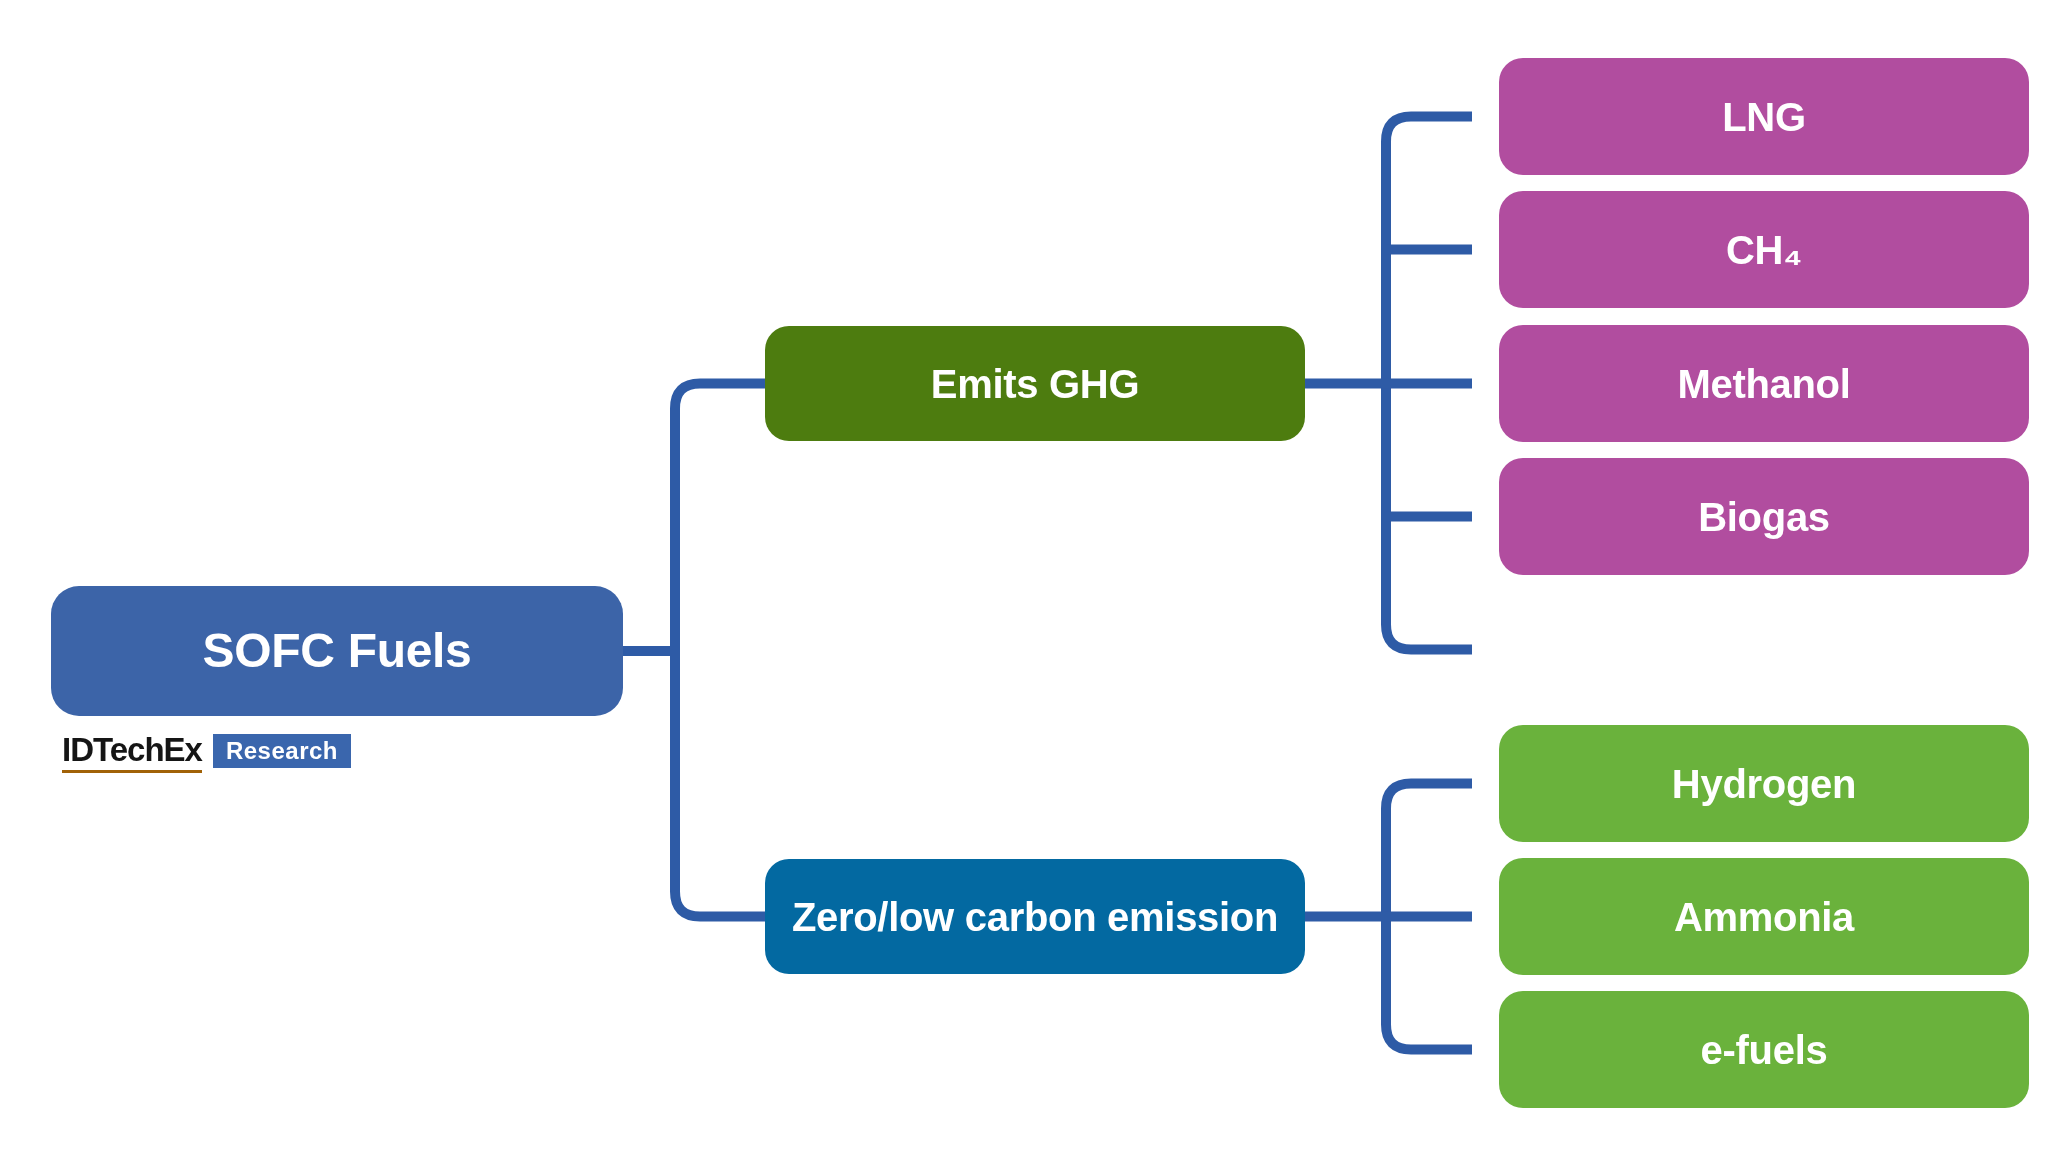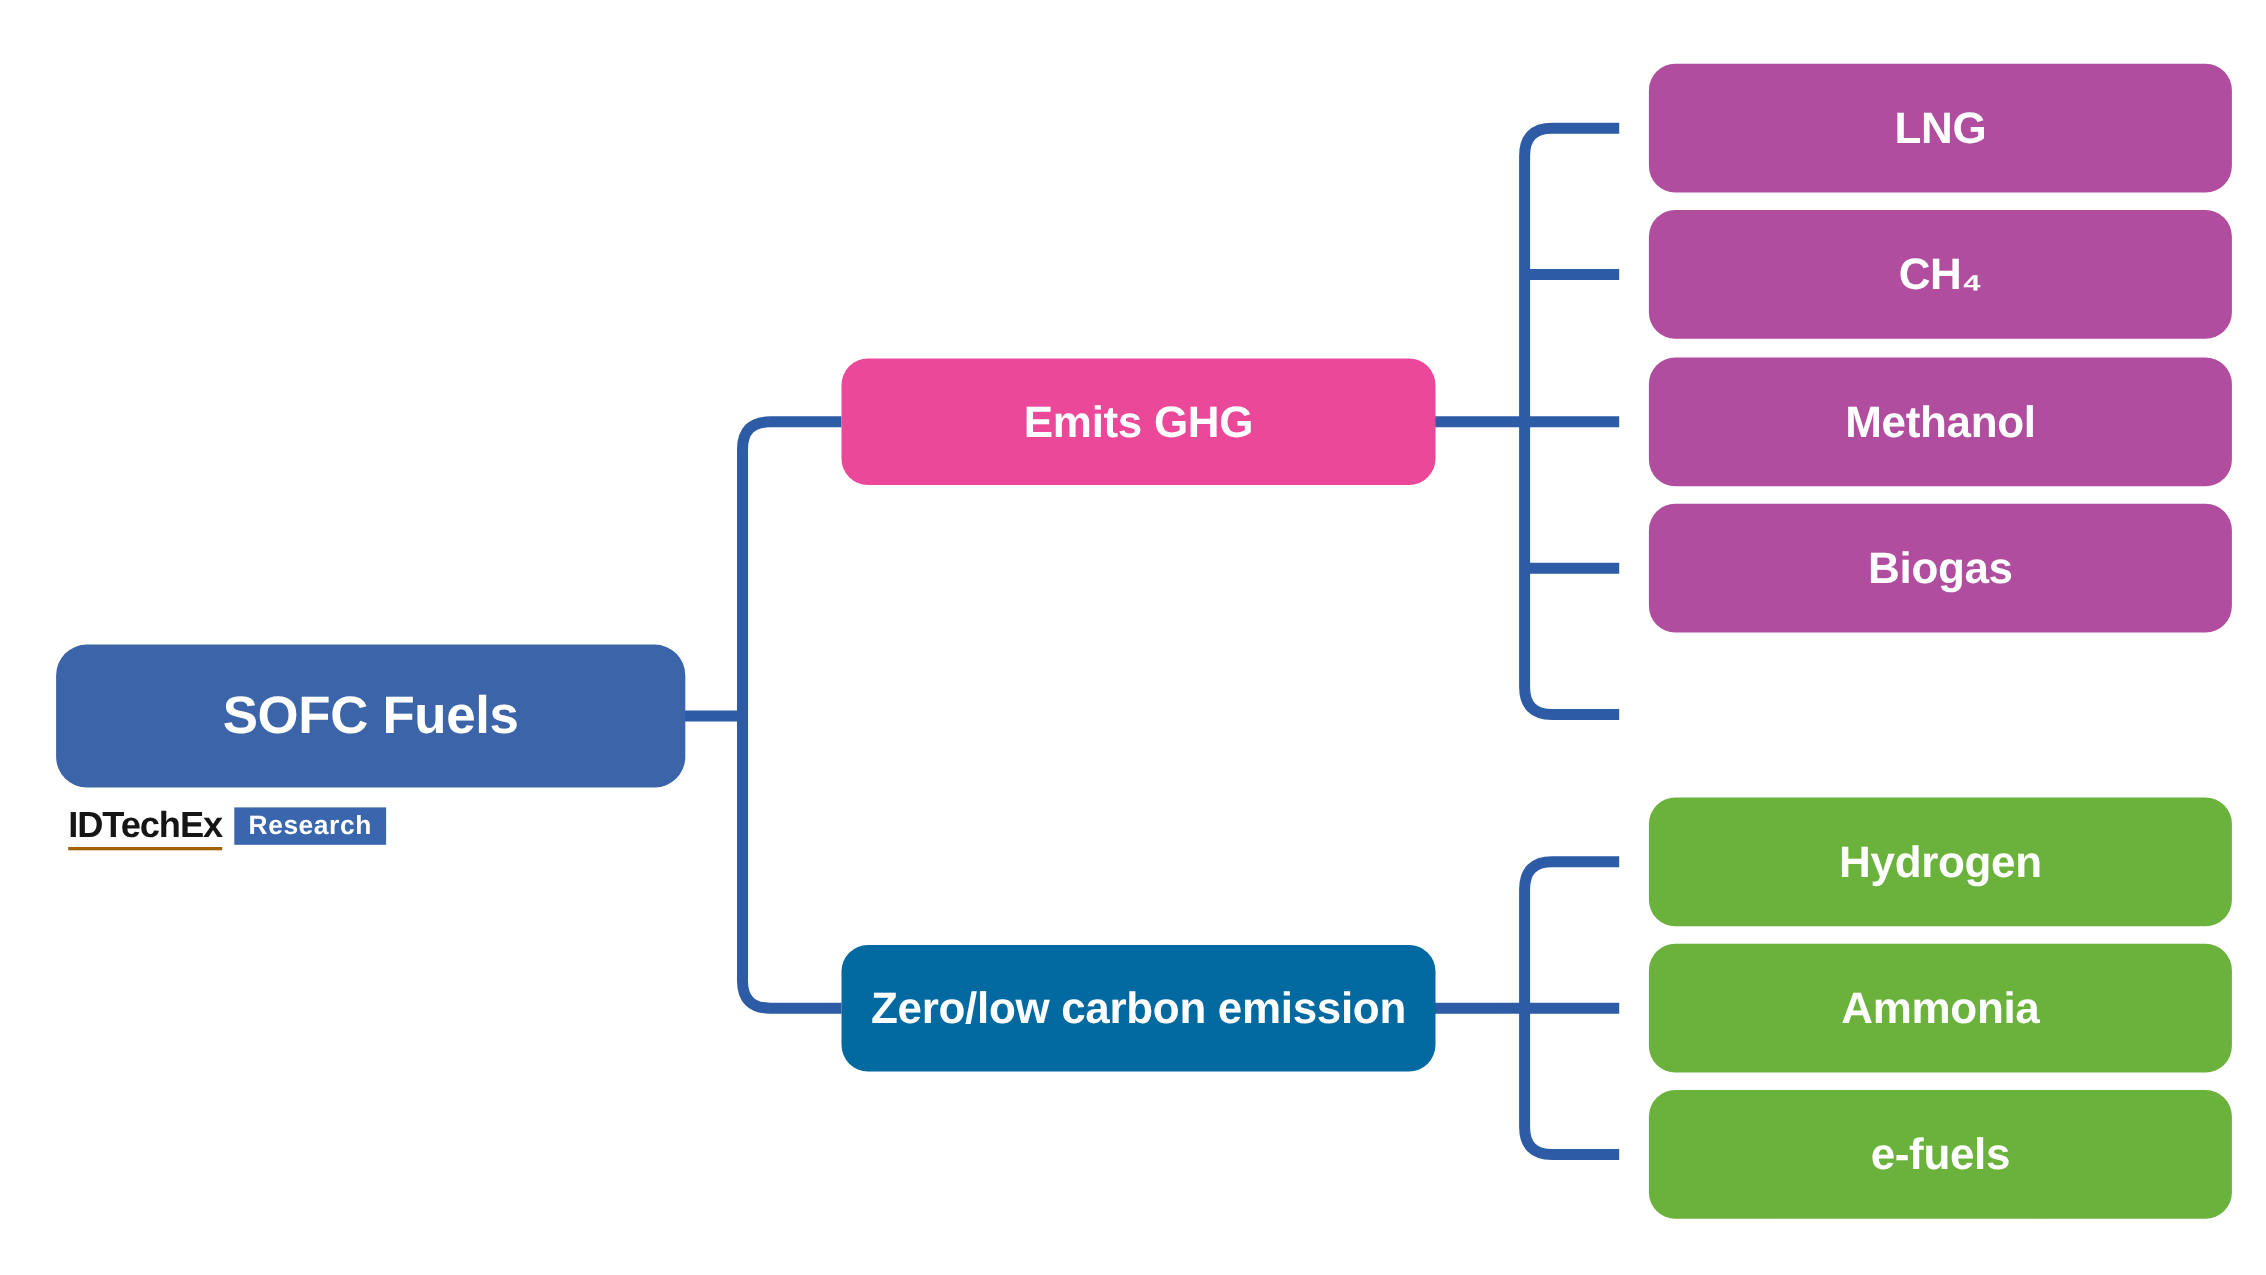--- a/index.html
+++ b/index.html
@@ -34,21 +34,21 @@
     text-align: center;
     line-height: 1.1;
   }
   .n-root {
     left: 51px; top: 586px; width: 572px; height: 130px;
     background: #3c64a8;
     font-size: 48px;
     font-weight: 700;
     border-radius: 28px;
   }
-  .n-emits { left: 765px; top: 326px; width: 540px; height: 115px; background: #ec4899; text-align: right; }
+  .n-emits { left: 765px; top: 326px; width: 540px; height: 115px; background: #4d7c0f; text-align: right; }
   .n-zero  { left: 765px; top: 859px; width: 540px; height: 115px; background: #0369a1; }
   .child   { left: 1475px; width: 530px; height: 117px; margin-left: 24px; }
   .magenta { background: #b14d9f; }
   .green   { background: #6ab23c; }
   .c1 { top: 58px; }
   .c2 { top: 191px; }
   .c3 { top: 325px; }
   .c4 { top: 458px; }
   .c5 { top: 591px; }
   .c6 { top: 725px; }

